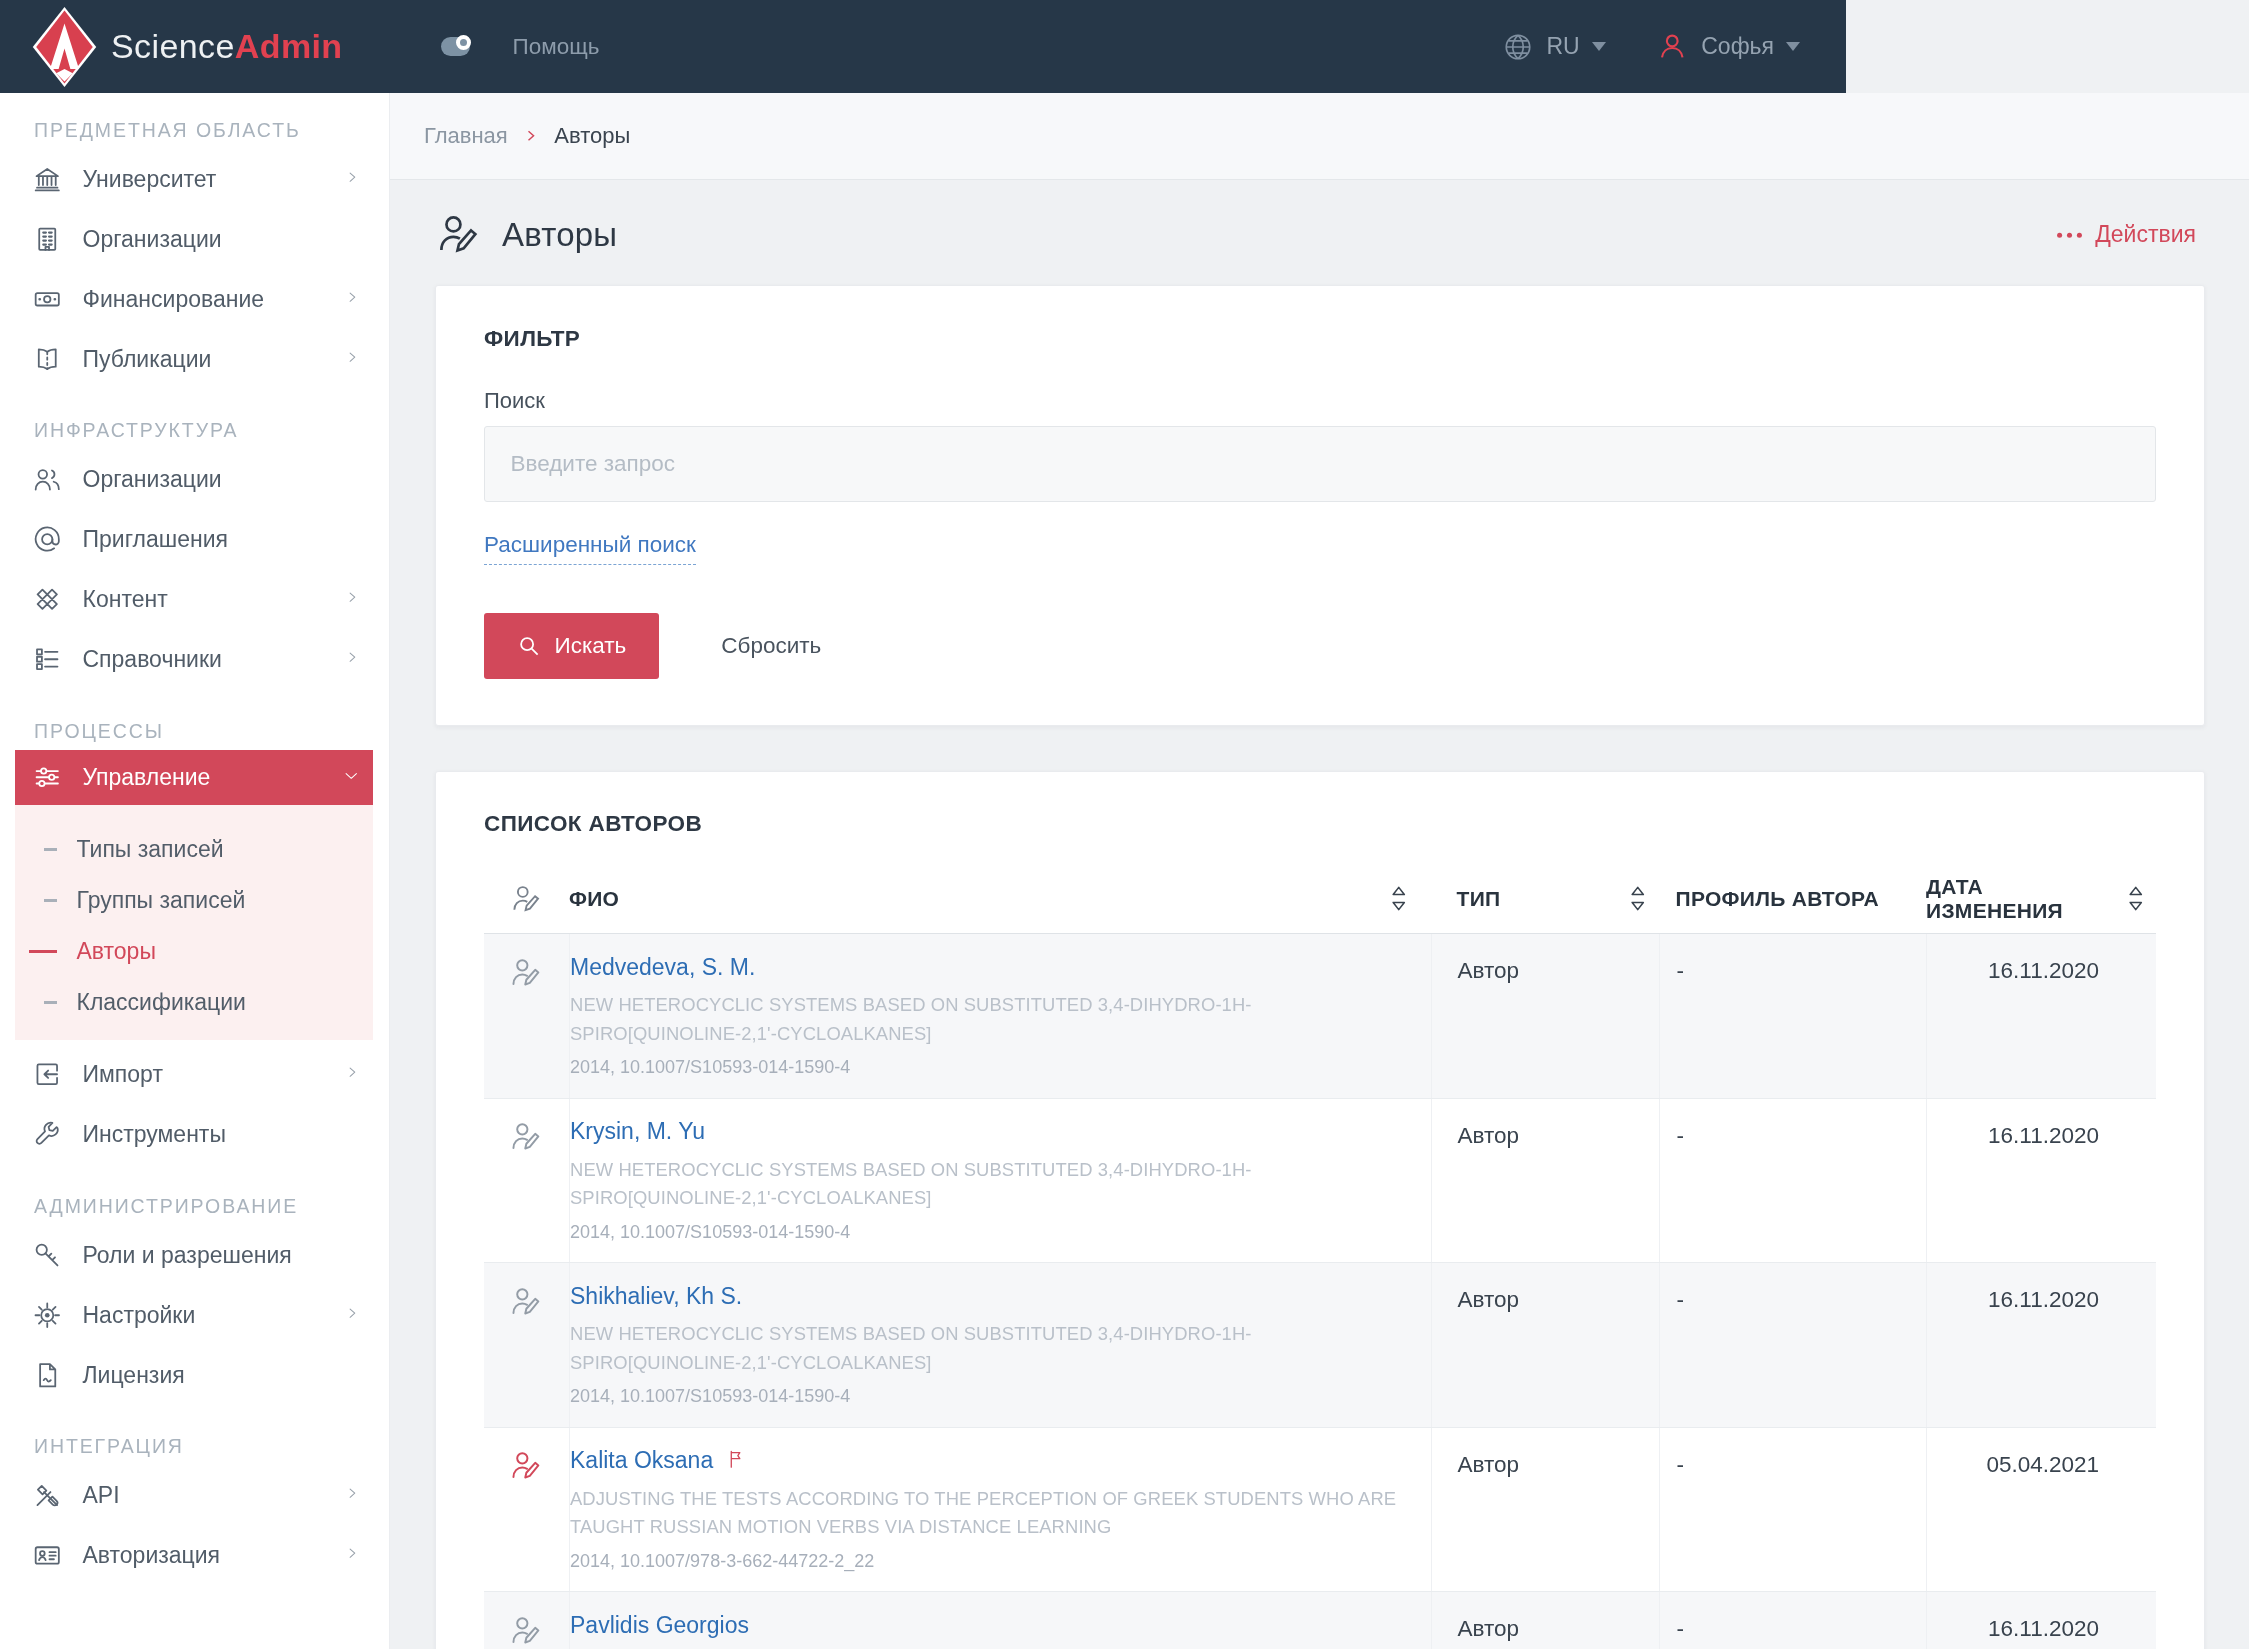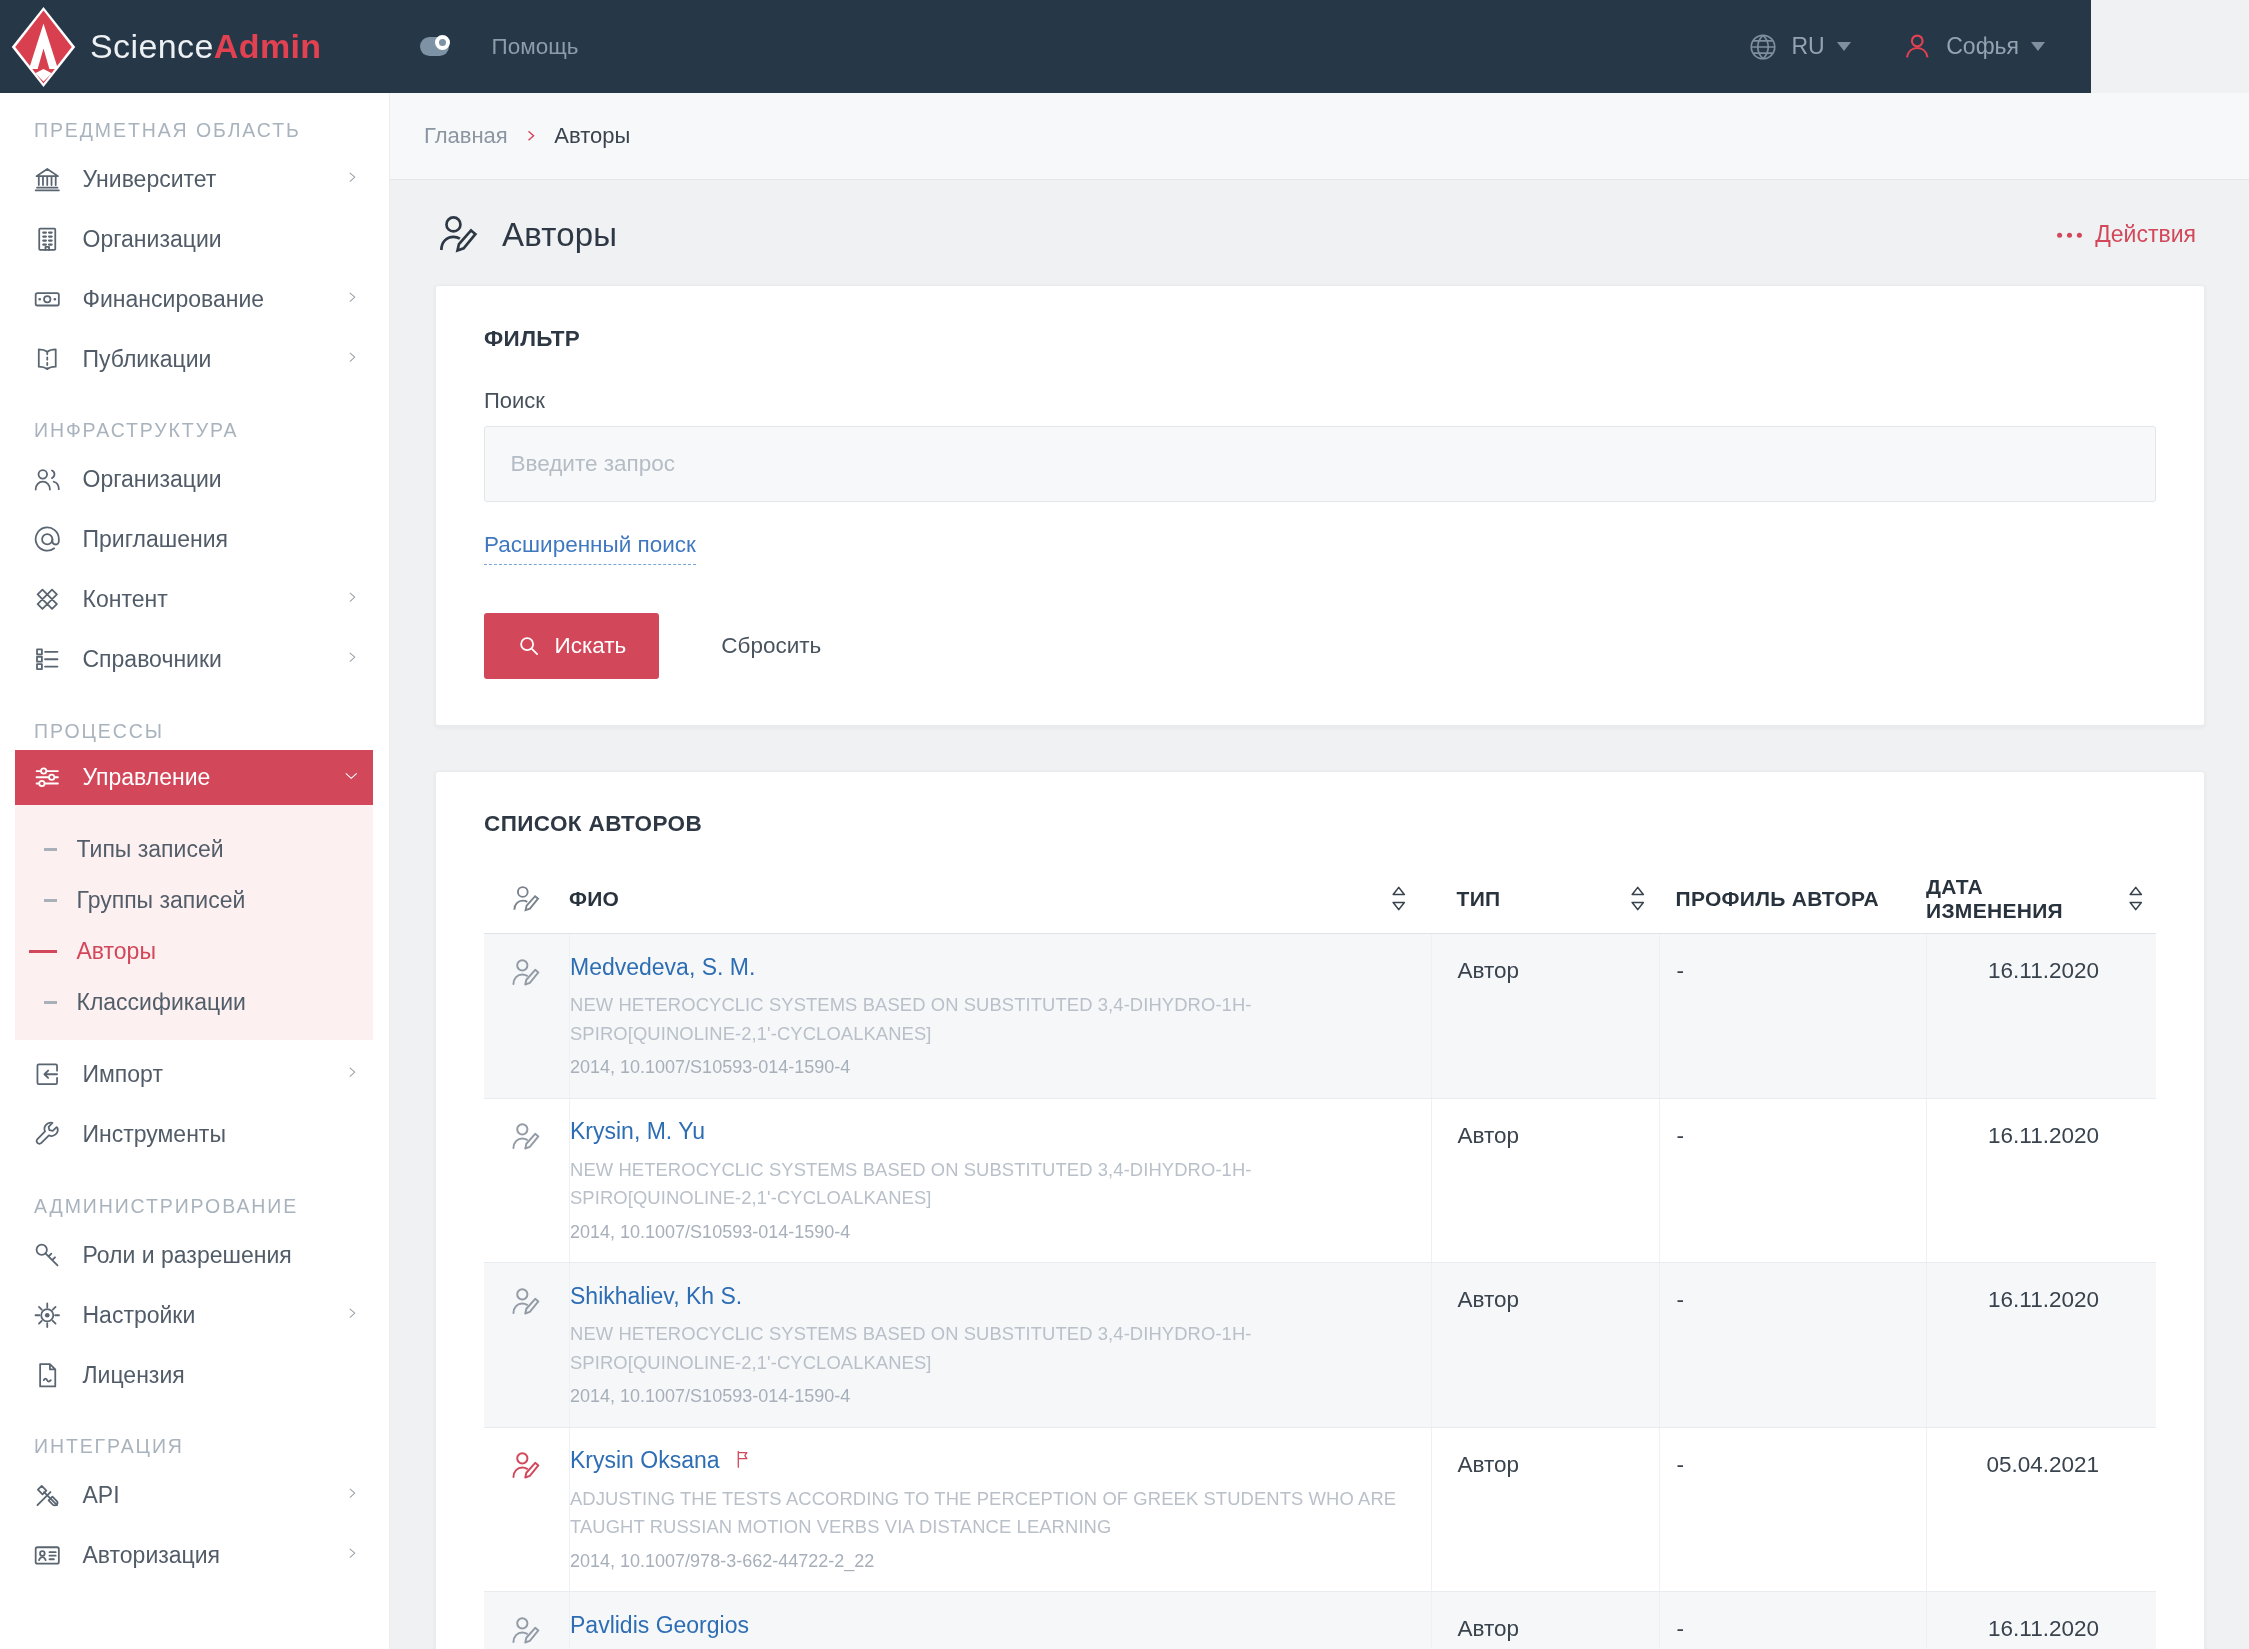--- a/index.html
+++ b/index.html
@@ -1,21 +1,21 @@
 <!DOCTYPE html>
 <html style="font-size:12px"><head>
 <meta charset="utf-8">
 <style>
   html,body{margin:0;padding:0;width:2250px;height:1650px;overflow:hidden;
     font-family:"Liberation Sans",sans-serif;background:#eff1f3;}
   *{box-sizing:border-box;}
 
   
-  .app-header{position:fixed;top:0;left:0;width:2091px;height:93px;background:#263748;
-    display:flex;align-items:center;z-index:20;padding-right:46px;}
+  .app-header{position:fixed;top:0;left:0;width:1846px;height:93px;background:#263748;
+    display:flex;align-items:center;z-index:20;padding-right:46px;padding-left:21px;}
   .logo{width:390px;flex:0 0 auto;display:flex;align-items:center;padding-left:9px;cursor:pointer;}
   .logo svg{width:69px;height:84px;display:block;}
   .logo-text{font-size:34px;margin-left:12px;letter-spacing:0.4px;}
   .logo-science{color:#eef1f3;font-weight:400;}
   .logo-admin{color:#e14150;font-weight:700;}
   .toggle{width:58px;height:19.5px;border-radius:10.5px;background:#7d92a4;position:relative;
     margin-left:30px;cursor:pointer;flex:0 0 auto;width:28.5px;}
   .toggle .knob{position:absolute;right:-1.5px;top:-2.2px;width:15px;height:15px;border-radius:50%;
     border:4.5px solid #ffffff;background:transparent;}
   .help{margin-left:43px;font-size:22.5px;color:#8d9cab;cursor:pointer;}
@@ -543,21 +543,21 @@
             <div class="trow flagged">
               <div class="c-icon">
                 <svg viewBox="0 0 32 32" fill="none" stroke="currentColor" stroke-width="2" stroke-linecap="round" stroke-linejoin="round">
                   <circle cx="11.5" cy="8.5" r="5.2"></circle>
                   <path d="M2.5 27.5c0-5.8 4-9.8 9-9.8 1.8 0 3.4.5 4.8 1.4"></path>
                   <path d="M24.6 13l3.2 2.7-8.7 10.6-4.6 1.6 1.1-4.8z"></path>
                 </svg>
               </div>
               <div class="r-fio">
                 <div class="name-line">
-                  <a class="name-link">Krysin Oksana</a>
+                  <a class="name-link">Kalita Oksana</a>
                   <span class="flag">
                     <svg viewBox="0 0 32 32" fill="none" stroke="currentColor" stroke-width="2" stroke-linecap="round" stroke-linejoin="round">
                       <path d="M5 2.5v24 M5 4.5h13l-3 4.5 3 4.5H5"></path>
                     </svg>
                   </span>
                 </div>
                 <div class="pub">ADJUSTING THE TESTS ACCORDING TO THE PERCEPTION OF GREEK STUDENTS WHO ARE TAUGHT RUSSIAN MOTION VERBS VIA DISTANCE LEARNING</div>
                 <div class="meta">2014, 10.1007/978-3-662-44722-2_22</div>
               </div>
               <div class="r-type">Автор</div>

